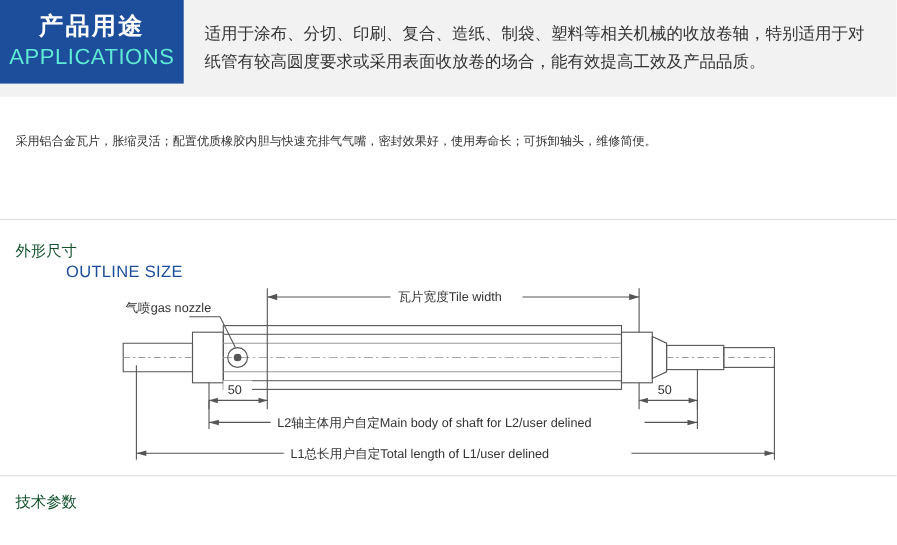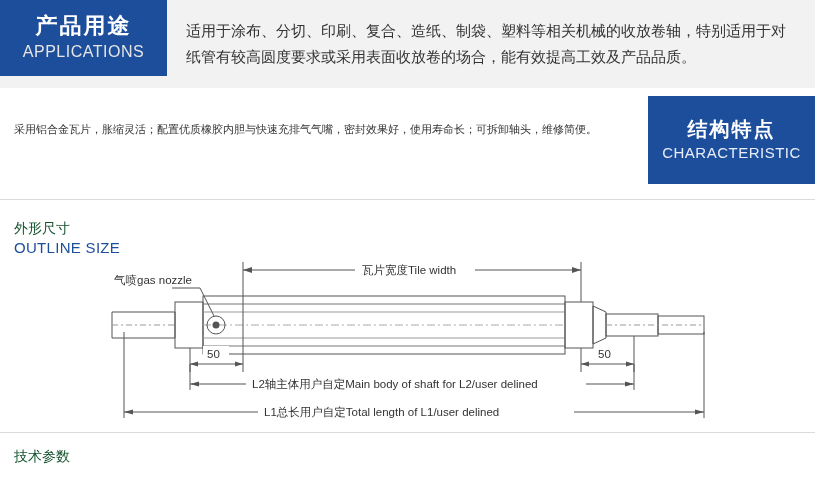--- a/index.html
+++ b/index.html
@@ -14,21 +14,21 @@
   .page{position:relative;width:815px;height:495px;}
 
   
   .app-band{position:absolute;left:0;top:0;width:815px;height:88px;background:#f2f2f2;}
   .app-tag{
     position:absolute;left:0;top:0;width:167px;height:76px;
     background:#1c4e9c;color:#fff;
     display:flex;flex-direction:column;justify-content:center;align-items:center;
   }
   .app-tag .cn{font-size:22px;font-weight:bold;letter-spacing:2px;line-height:1.2;}
-  .app-tag .en{font-size:16px;letter-spacing:.5px;line-height:1.3;margin-top:2px;color:#e5e5e5;}
+  .app-tag .en{font-size:20px;letter-spacing:.5px;line-height:1.3;margin-top:2px;color:#5eead4;}
   .app-text{
     position:absolute;left:186px;top:18px;width:610px;
     font-size:15px;line-height:26px;color:#333;
   }
 
   
   .char-band{position:absolute;left:0;top:96px;width:815px;height:88px;background:#ffffff;}
   .char-text{
     position:absolute;left:14px;top:116px;width:610px;
     font-size:11px;line-height:27px;color:#333;
@@ -40,45 +40,41 @@
   }
   .char-tag .cn{font-size:20px;font-weight:bold;letter-spacing:2px;line-height:1.2;}
   .char-tag .en{font-size:15px;letter-spacing:.5px;line-height:1.3;margin-top:2px;color:#e8eef8;}
 
   
   .hr{position:absolute;left:0;width:815px;height:1px;background:#dcdcdc;}
 
   
   .sec-head{position:absolute;left:14px;}
   .sec-head .cn{font-size:14px;color:#14532d;line-height:20px;}
-  .sec-head .en{font-size:15px;color:#1c4e9c;line-height:20px;letter-spacing:.3px;}
+  .sec-head .en{font-size:15px;color:#1c4e9c;line-height:20px;letter-spacing:.3px;margin-left:46px;}
 
   
   .drawing{position:absolute;left:0;top:240px;width:815px;height:190px;}
   .drawing svg{display:block;}
 </style>
 </head>
 <body>
 
 <div class="page">
 
   <div class="app-band">
     <div class="app-tag">
       <div class="cn">产品用途</div>
       <div class="en">APPLICATIONS</div>
     </div>
     <div class="app-text">适用于涂布、分切、印刷、复合、造纸、制袋、塑料等相关机械的收放卷轴，特别适用于对纸管有较高圆度要求或采用表面收放卷的场合，能有效提高工效及产品品质。</div>
   </div>
 
   <div class="char-band"></div>
   <div class="char-text">采用铝合金瓦片，胀缩灵活；配置优质橡胶内胆与快速充排气气嘴，密封效果好，使用寿命长；可拆卸轴头，维修简便。</div>
-  <div class="char-tag">
-    <div class="cn">结构特点</div>
-    <div class="en">CHARACTERISTIC</div>
-  </div>
 
   <div class="hr" style="top:199px"></div>
 
   <div class="sec-head" style="top:218px">
     <div class="cn">外形尺寸</div>
     <div class="en">OUTLINE SIZE</div>
   </div>
 
   <div class="drawing">
     <svg width="815" height="190" viewBox="0 0 815 190">

